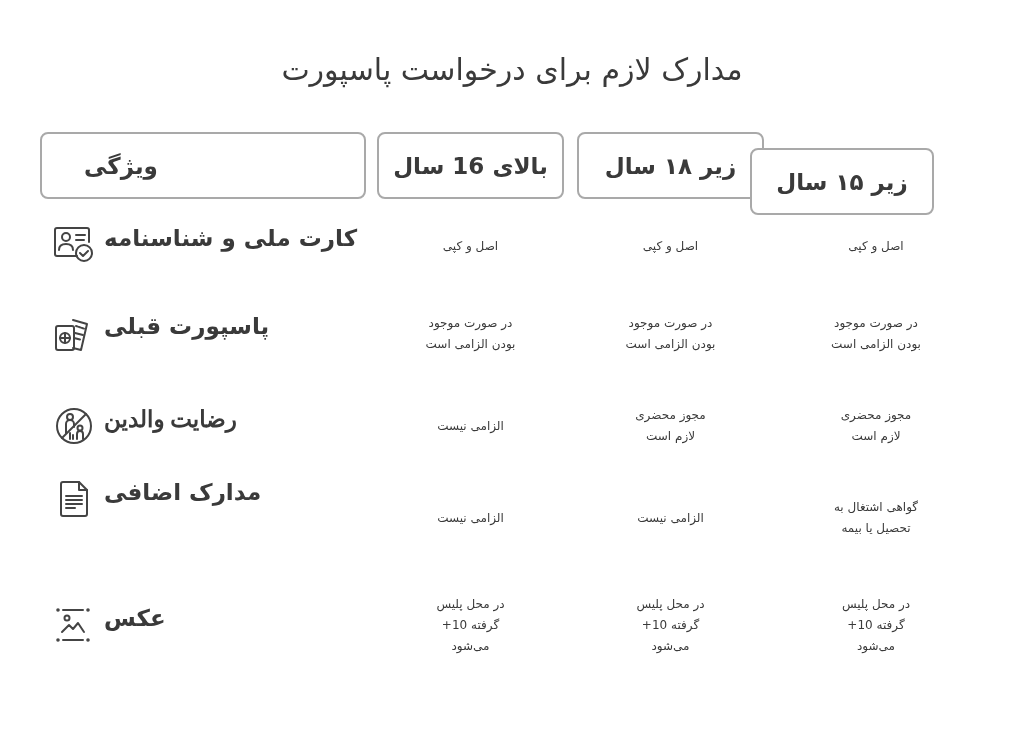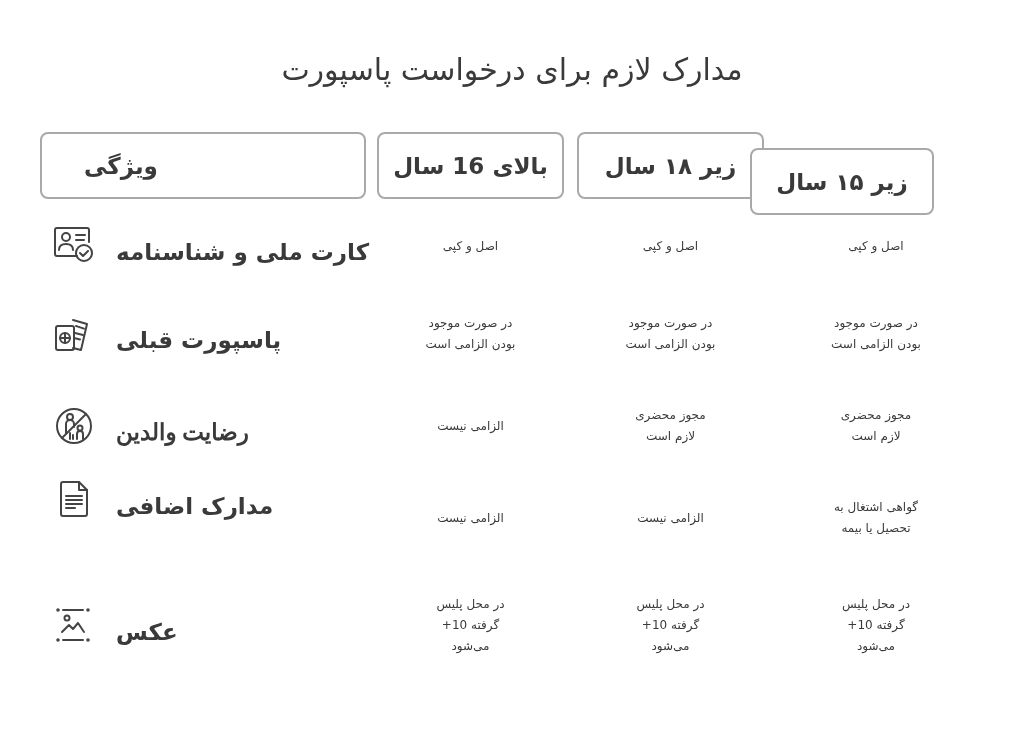--- a/index.html
+++ b/index.html
@@ -13,21 +13,21 @@
     .hdr {
       position: absolute; top: 132px; height: 67px;
       border: 2px solid #a9a9a9; border-radius: 8px; background: #fff;
       display: flex; align-items: center; justify-content: center;
       direction: rtl; font-size: 23px; font-weight: bold; color: #3a3a3a;
     }
     .hdr.feature { justify-content: flex-start; padding-right: 0; padding-left: 0; }
     .hdr.feature span { position: absolute; left: 42px; }
     .row-label {
       position: absolute; left: 52px; height: 40px;
-      display: flex; align-items: flex-end; direction: ltr; gap: 12px;
+      display: flex; align-items: flex-start; direction: ltr;
     }
     .row-label .icon { width: 44px; height: 40px; display: flex; align-items: center; justify-content: center; }
     .row-label .icon svg { width: 42px; height: 38px; }
     .row-label .lbl {
       margin-left: 8px; font-size: 23px; font-weight: bold; color: #3a3a3a; direction: rtl; white-space: nowrap;
     }
     .cell {
       position: absolute; text-align: center; direction: rtl;
       font-size: 12px; line-height: 21px; color: #3a3a3a;
       display: flex; align-items: center; justify-content: center; white-space: pre-line;

